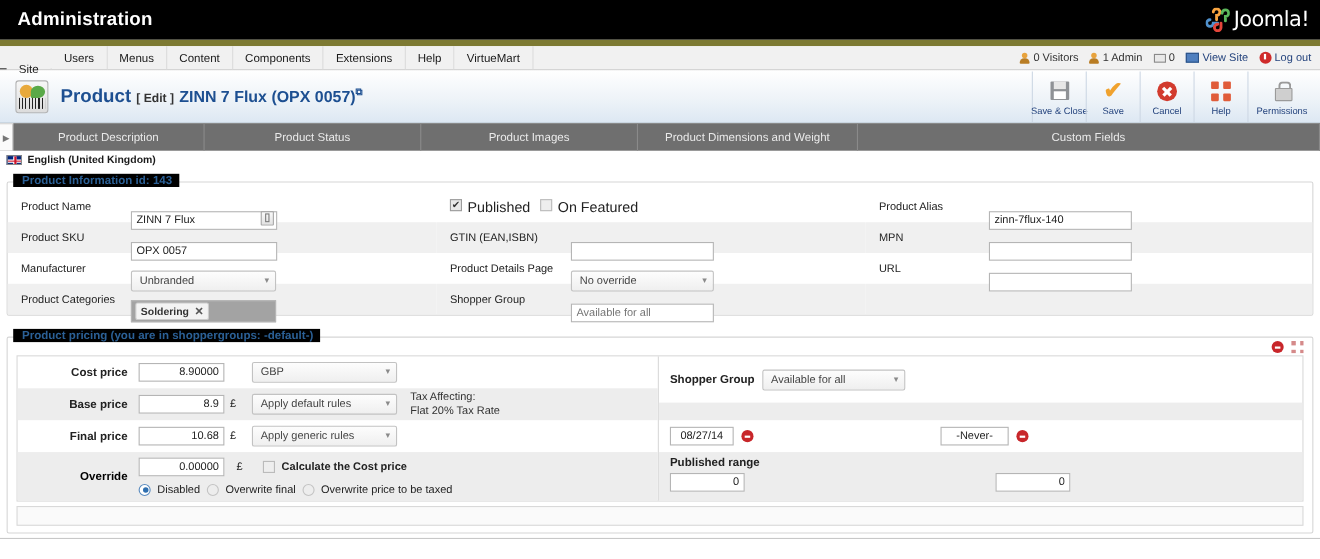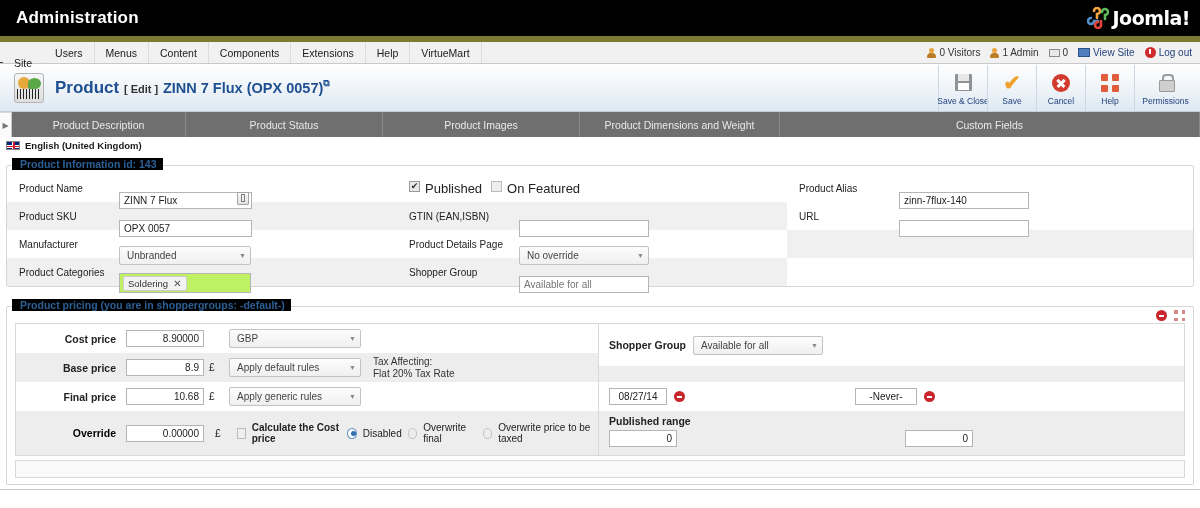--- a/index.html
+++ b/index.html
@@ -14,38 +14,38 @@
 
   
   .topbar {
     height: 36px; background: #000; position: relative;
     display: flex; align-items: center; justify-content: space-between;
   }
   .topbar-title {
     color: #fff; font-size: 17px; font-weight: bold; padding-left: 16px;
     letter-spacing: .2px;
   }
-  .joomla-logo { display: flex; align-items: center; padding-right: 10px; gap: 4px; font-weight: bold; }
+  .joomla-logo { display: flex; align-items: center; padding-right: 10px; gap: 4px; }
   .joomla-mark { width: 22px; height: 22px; position: relative; }
   .joomla-word { color: #fff; font-size: 19px; font-family: "DejaVu Sans", sans-serif; letter-spacing: -.5px;}
   .olive-stripe { height: 6px; background: #7d7a33; }
 
   
   .menubar {
     height: 22px; background: #f1f1f1;
     border-bottom: 1px solid #c9c9c9;
     display: flex; align-items: stretch; justify-content: space-between;
     font-size: 10.5px;
   }
   .menu-left { display: flex; align-items: stretch; }
   .menu-item {
     padding: 0 11px; display: flex; align-items: center;
     color: #1a1a1a; border-right: 1px solid #dcdcdc; cursor: pointer;
   }
-  .menu-item:first-child { border-left: 3px solid #404040; margin-top: 20px; }
+  .menu-item:first-child { border-left: 6px solid #404040; margin-top: 20px; }
   .menu-right { display: flex; align-items: center; padding-right: 8px; gap: 10px; font-size: 10px; }
   .status-chunk { display: flex; align-items: center; gap: 3px; color: #333; cursor: pointer; }
   .status-chunk.link { color: #24437d; }
 
   
   .ic { display:inline-block; vertical-align: middle; }
   .ic-user { width: 9px; height: 10px; position: relative; }
   .ic-user::before { content:""; position:absolute; top:0; left:2px; width:5px; height:5px; border-radius:50%; background:#e8a33d; }
   .ic-user::after { content:""; position:absolute; bottom:0; left:0; width:9px; height:5px; border-radius:4px 4px 1px 1px; background:#b97d24; }
   .ic-mail { width: 11px; height: 8px; border: 1px solid #8a8a8a; background:#e9e9e9; position: relative; }
@@ -182,22 +182,22 @@
 
   .namefield { position: relative; display: inline-block; }
   .namefield .mini-btn {
     position:absolute; right:3px; top:2px; width:12px; height:13px;
     border:1px solid #a5a5a5; background:linear-gradient(to bottom,#fafafa,#e2e2e2);
     display:flex;align-items:center;justify-content:center; cursor:pointer; border-radius:1px;
   }
   .namefield .mini-btn i { width:4px; height:8px; border:1px solid #7d7d7d; display:block; }
 
   .tagbox {
-    height: 20px; border:1px solid #b5b5b5; background:#bef264; display:flex; align-items:center;
-    padding: 0 3px; width: 132px;
+    height: 20px; border:1px solid #b5b5b5; background:#a3a3a3; display:flex; align-items:center;
+    padding: 0 3px; width: 132px; font-weight: bold;
   }
   .tag {
     background:#f3f3f3; border:1px solid #ccc; border-radius:2px; font-size:9.5px;
     padding: 1px 4px; color:#333; display:flex; align-items:center; gap:5px;
   }
   .tag .x { cursor: pointer; color:#555; font-size:10px; }
 
   
   .pricing-wrap { position: relative; }
   .price-icons { position:absolute; right:8px; top:3px; display:flex; gap:7px; align-items:center; z-index:5;}
@@ -219,21 +219,21 @@
   .cur { font-size: 10px; margin-left: 5px; color:#222; width:10px; display:inline-block;}
   .psel { width: 132px; margin-left: 10px; }
   .taxnote { font-size: 10px; color:#333; line-height: 1.2; margin-left: 12px; }
 
   .rrow { height:29px; display:flex; align-items:center; padding-left:10px; }
   .rrow.alt { background:#ededed; }
   .rlab { font-size:10.5px; font-weight:bold; color:#222; margin-right:7px; }
 
   .ovr-row { display:flex; align-items:center; height:44px; }
   .ovr-lab { width:110px; text-align:right; padding-right:10px; font-size:10.5px; font-weight:bold; flex:none; }
-  .ovr-body { display:flex; flex-direction:row; gap:7px; }
+  .ovr-body { display:flex; flex-direction:column; gap:7px; }
   .ovr-line { display:flex; align-items:center; font-size:10px; color:#222; gap:6px; }
   .ovr-line .sp { margin-left: 8px; }
 
   .qty-block { padding: 4px 0 0 10px; }
   .qty-title { font-size:10.5px; font-weight:bold; color:#222; margin-bottom:3px; }
   .qty-fields { display:flex; align-items:center; }
   .qty-fields .gap { width: 228px; }
 
   .footer-strip { height: 18px; border:1px solid #d9d9d9; margin: 0 8px 6px 8px; background:#fafafa; }
   .bottom-rule { border-top:1px solid #c8c8c8; margin-top: 4px; }
@@ -440,20 +440,26 @@
               <input class="txt ph" style="width: 130px;" placeholder="Available for all">
             </div>
           </div>
         </div>
 
         <div class="info-col">
           <div class="row">
             <div class="lab">Product Alias</div>
             <div class="fld">
               <input class="txt" style="width: 130px;" value="zinn-7flux-140">
+            </div>
+          </div>
+          <div class="row alt">
+            <div class="lab">MPN</div>
+            <div class="fld">
+              <input class="txt" style="width: 130px;" value="">
             </div>
           </div>
           <div class="row">
             <div class="lab">URL</div>
             <div class="fld">
               <input class="txt" style="width: 130px;" value="">
             </div>
           </div>
           <div class="row alt"></div>
         </div>

